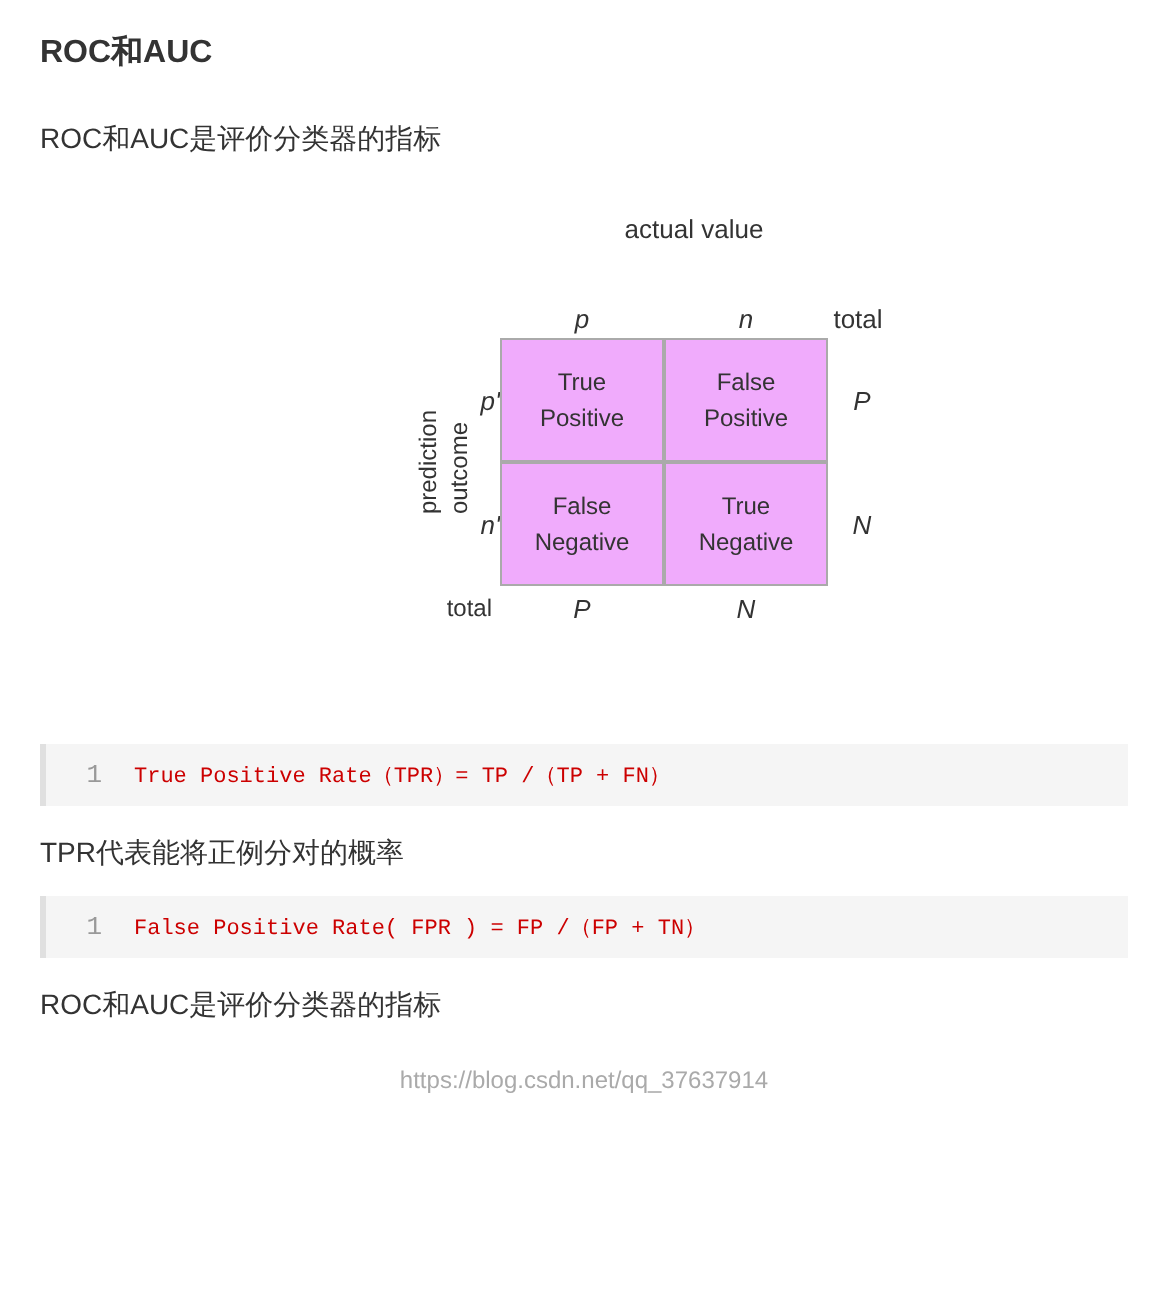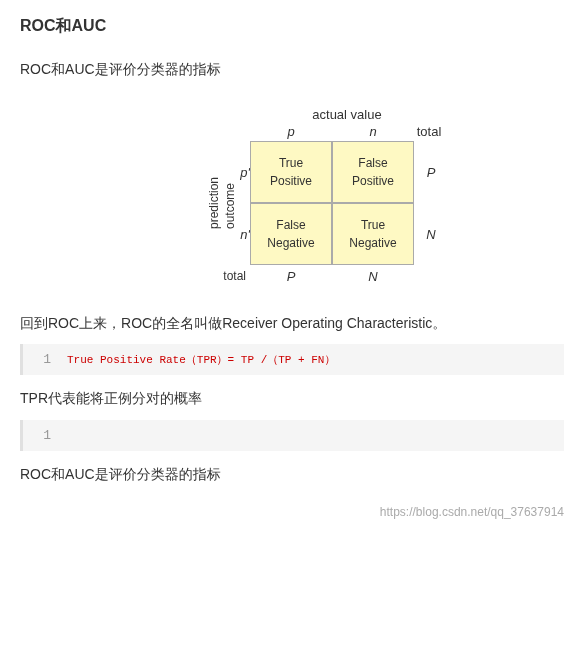--- a/index.html
+++ b/index.html
@@ -85,21 +85,21 @@
       width: 82px;
       height: 62px;
       border: 1px solid #aaa;
       display: flex;
       align-items: center;
       justify-content: center;
       font-size: 12px;
       color: #333;
       text-align: center;
       line-height: 1.5;
-      background: #fef9c3;
+      background: #f0abfc;
     }
     .cm-row-total {
       width: 30px;
       display: flex;
       align-items: center;
       justify-content: center;
       font-size: 13px;
       font-style: italic;
       color: #333;
       padding-left: 4px;
@@ -149,21 +149,21 @@
       font-size: 13px;
     }
     .code-content {
       color: #c00;
       font-family: Consolas, "Courier New", monospace;
       font-size: 11px;
     }
     .footer-link {
       font-size: 12px;
       color: #aaa;
-      text-align: right;
+      text-align: center;
       margin-top: 20px;
     }
     .cm-pred-rows-side {
       display: flex;
       flex-direction: column;
     }
     .cm-pred-row-side {
       height: 62px;
       display: flex;
       align-items: center;
@@ -174,21 +174,21 @@
 <body>
 
 <h1 class="page-title">ROC和AUC</h1>
 <p class="subtitle">ROC和AUC是评价分类器的指标</p>
 
 <div class="matrix-wrapper">
   <div class="confusion-matrix">
 
     <div class="cm-top-row">
       <div class="cm-left-spacer"></div>
-      <div style="display:flex; flex-direction:column; align-items:center;">
+      <div style="display:flex; flex-direction:column; align-items:center;gap:28px;">
         <div class="cm-actual-label">actual value</div>
         <div class="cm-col-pn">
           <div class="cm-col-label">p</div>
           <div class="cm-col-label">n</div>
           <div class="cm-col-total-spacer" style="text-align:center; font-size:13px; color:#333;">total</div>
         </div>
       </div>
     </div>
 
     <div class="cm-main-row">
@@ -235,29 +235,30 @@
       <div class="cm-bottom-pn">
         <div class="cm-bottom-label">P</div>
         <div class="cm-bottom-label">N</div>
       </div>
     </div>
 
   </div>
 </div>
 
 <p class="section-text">
-  <span>回到ROC上来，ROC的全名叫做Receiver Operating Characteristic。</span><br>
+  <br>
 </p>
 
 <div class="code-block">
   <span class="code-line-num">1</span>
   <span class="code-content">True Positive Rate（TPR）= TP /（TP + FN）</span>
 </div>
 
 <p class="section-text">TPR代表能将正例分对的概率</p>
 
 <div class="code-block">
   <span class="code-line-num">1</span>
+  <span class="code-content">False Positive Rate( FPR ) = FP /（FP + TN）</span>
 </div>
 
 <p class="section-text">ROC和AUC是评价分类器的指标</p>
 
 <div class="footer-link">https://blog.csdn.net/qq_37637914</div>
 
 </body></html>

